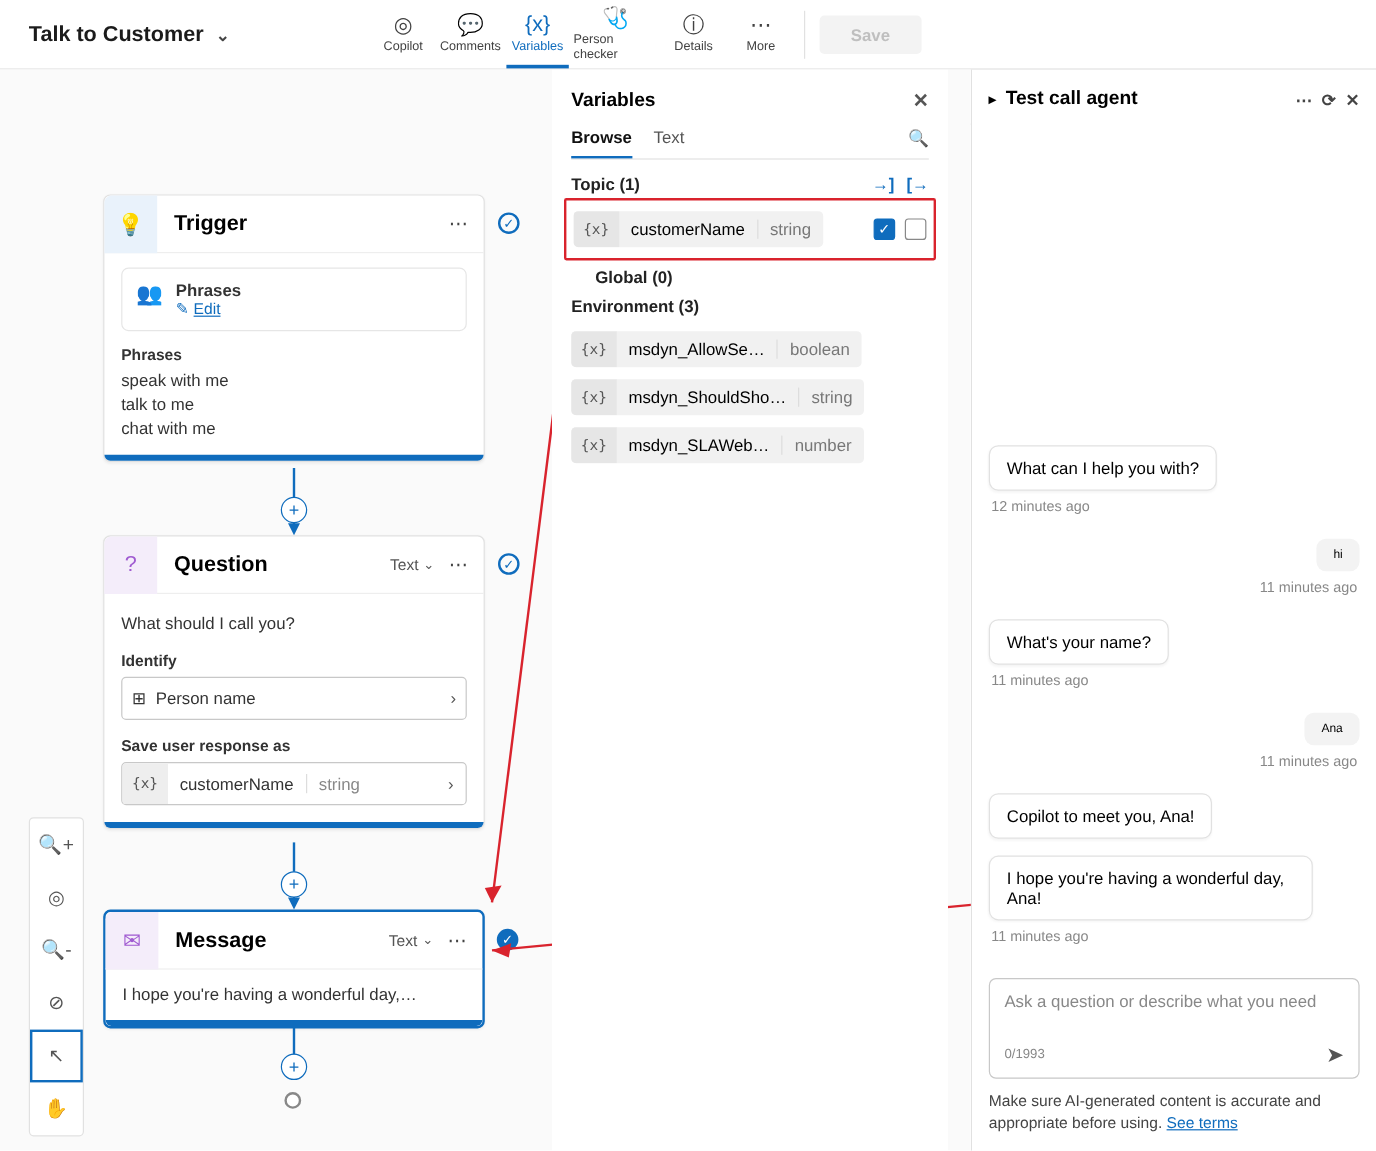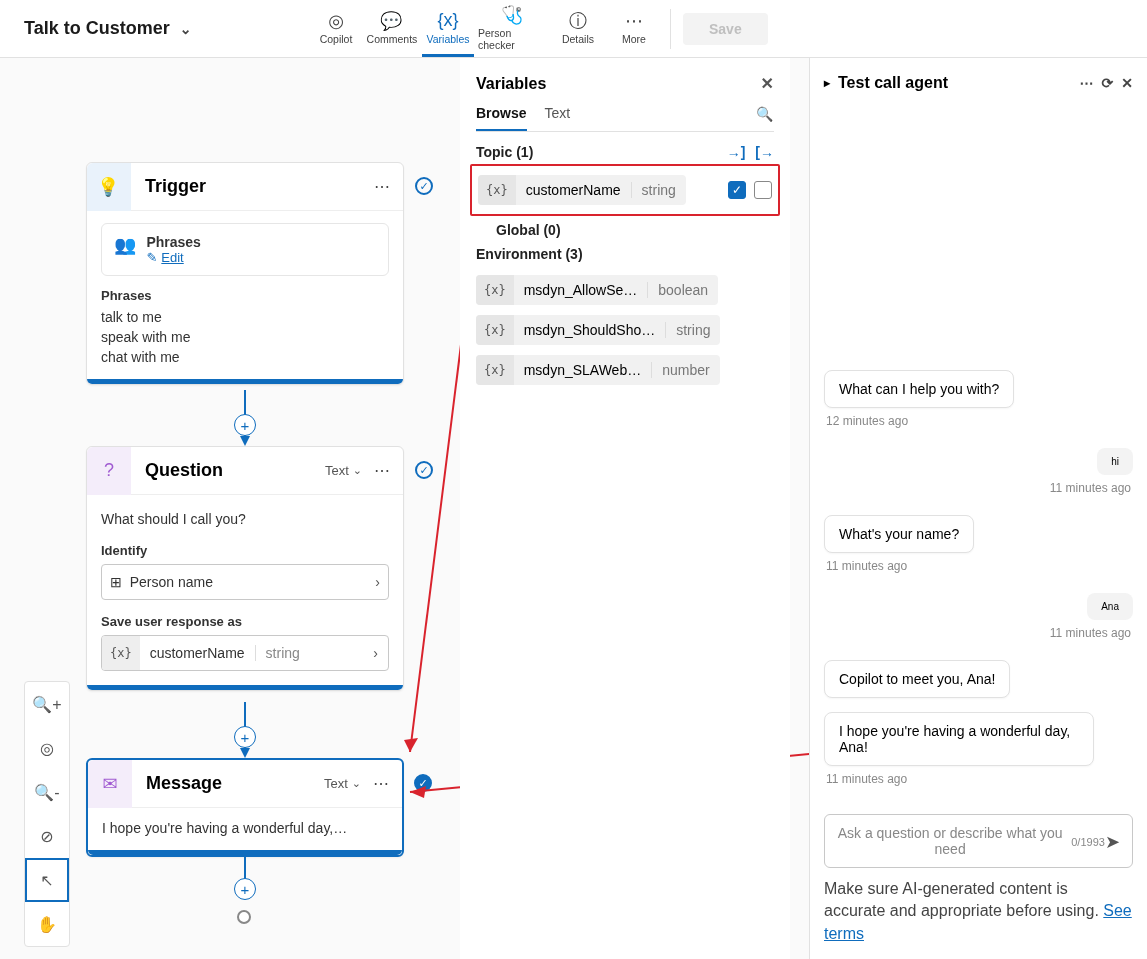--- a/index.html
+++ b/index.html
@@ -49,25 +49,25 @@
 .test-pane { width: 338px; border-left: 1px solid #e1e1e1; display: flex; flex-direction: column; height: 100%; }
 .test-head { display: flex; align-items: center; padding: 16px 14px 10px; gap: 8px; font-weight: 700; font-size: 16px; }
 .test-head-spacer { flex: 1; }
 .test-head .hicon { color: #444; font-size: 14px; cursor:pointer;}
 .test-body { flex: 1; overflow: auto; padding: 6px 14px; display: flex; flex-direction: column; gap: 4px; }
 .msg-bot { align-self: flex-start; background: #fff; border: 1px solid #e1e1e1; border-radius: 8px; padding: 10px 14px; max-width: 270px; font-size: 14px; box-shadow: 0 1px 2px rgba(0,0,0,0.04);}
 .msg-user { align-self: flex-end; background: #f3f3f3; border-radius: 8px; padding: 8px 14px; font-size: 10px; }
 .timestamp { font-size: 12px; color: #888; }
 .ts-left { align-self: flex-start; margin: 2px 0 16px 2px; }
 .ts-right { align-self: flex-end; margin: 2px 2px 16px 0; }
-.test-input-wrap { margin: 6px 14px 8px; border: 1px solid #c8c8c8; border-radius: 6px; padding: 10px 12px 8px; display: flex; gap: 8px; text-align: center; }
+.test-input-wrap { margin: 6px 14px 8px; border: 1px solid #c8c8c8; border-radius: 6px; padding: 10px 12px 8px; display: flex; flex-direction: column; gap: 8px; }
 .test-input-wrap .placeholder { color: #888; font-size: 14px; min-height: 34px; }
 .test-input-wrap .bottom-row { display: flex; justify-content: space-between; align-items: center; font-size: 11px; color: #888; }
 .send-ico { font-size: 18px; color: #555; }
-.disclaimer { font-size: 16px; color: #444; padding: 2px 14px 14px; line-height: 1.4; }
+.disclaimer { font-size: 13px; color: #444; padding: 2px 14px 14px; line-height: 1.4; }
 .disclaimer a { color: #0F6CBD; text-decoration: underline; }
 
 
 .node { position: absolute; background: #fff; border: 1px solid #e1e1e1; border-radius: 6px; width: 318px; box-shadow: 0 1px 2px rgba(0,0,0,0.05); }
 .node-head { display: flex; align-items: center; height: 48px; border-bottom: 1px solid #eee; }
 .node-icon { width: 44px; height: 48px; display: flex; align-items: center; justify-content: center; background: #e9f2fb; color: #0F6CBD; border-radius: 6px 0 0 0; font-size: 18px; }
 .node-icon.q { background: #f4edfa; color: #a05bd1; }
 .node-title { font-size: 18px; font-weight: 600; padding-left: 14px; flex: 1; }
 .node-type { font-size: 13px; color: #555; display:flex; align-items:center; gap:4px;}
 .node-menu { padding: 0 12px; color: #444; font-size: 16px; letter-spacing: 1px; cursor:pointer;}
@@ -165,22 +165,22 @@
             <span class="pico">👥</span>
             <div style="flex:1">
               <div style="font-weight:600">Phrases</div>
               <div class="pedit">
                   <span>✎</span> 
                   <a>Edit</a>
                 </div>
             </div>
           </div>
           <div class="label">Phrases</div>
+          <div style="margin-bottom:4px">speak with me</div>
           <div style="margin-bottom:4px">talk to me</div>
-          <div style="margin-bottom:4px">speak with me</div>
           <div>chat with me</div>
         </div>
         <div class="bar"></div>
         <div class="status-circle">✓</div>
       </div>
 
       <svg class="connector" style="left:244px; top:332px; width:2px; height:56px;">
         <line x1="1" y1="0" x2="1" y2="48" stroke="#0F6CBD" stroke-width="2"></line>
         <polygon points="-4,46 6,46 1,56" fill="#0F6CBD"></polygon>
       </svg>

